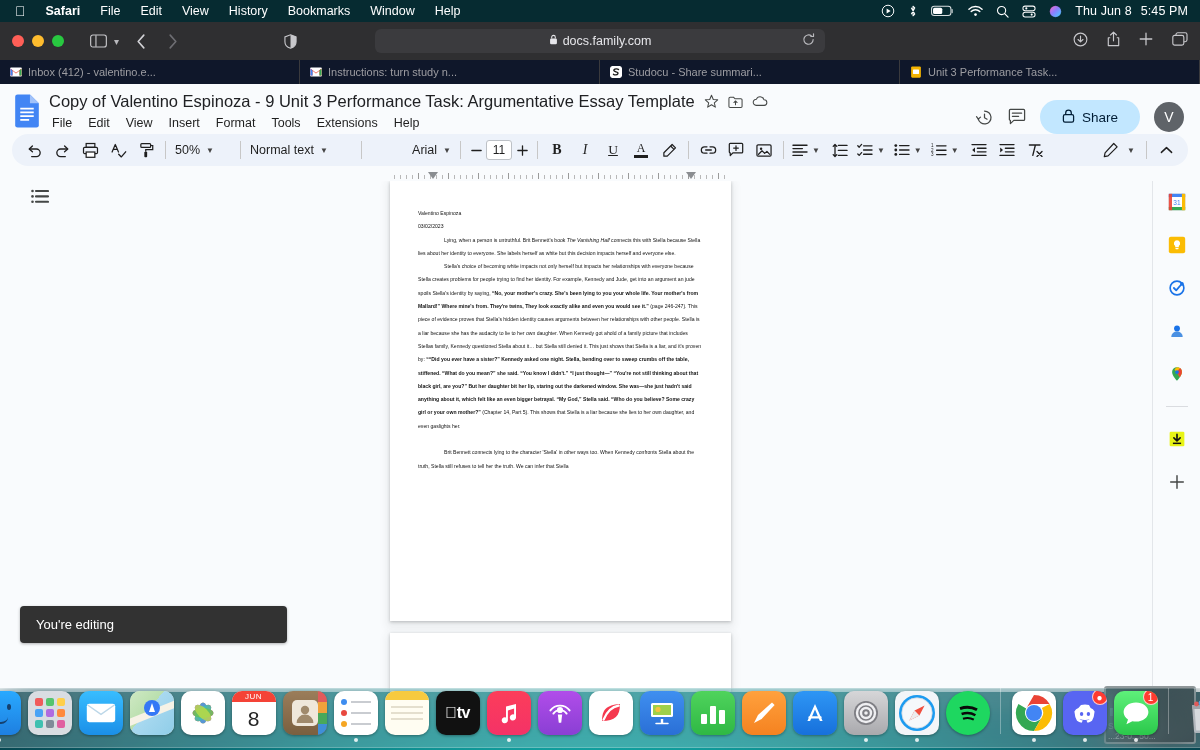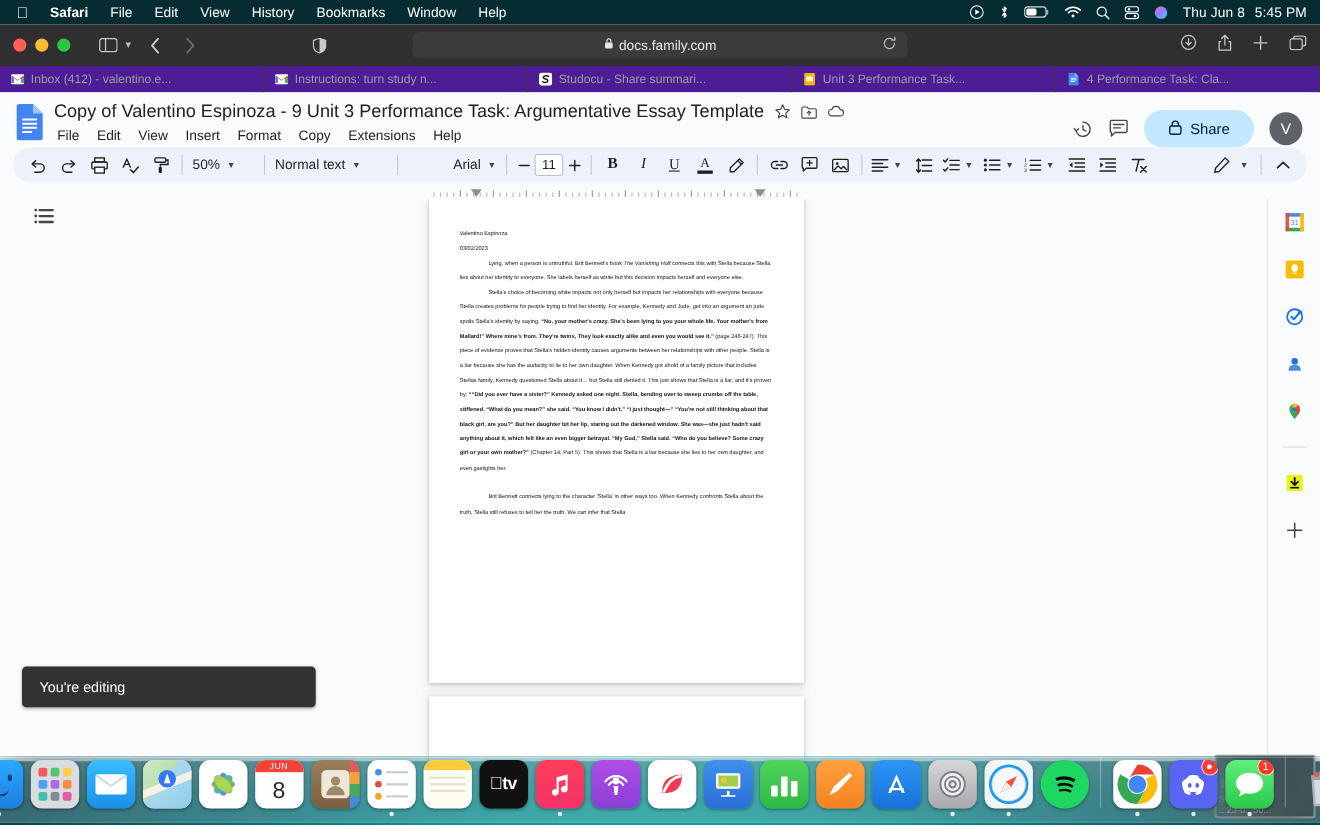--- a/index.html
+++ b/index.html
@@ -54,21 +54,21 @@
   .sf-addr {
     position:absolute; left:50%; transform:translateX(-50%);
     width:450px; height:24px; background:#3b3b3e; border-radius:6px;
     display:flex; align-items:center; justify-content:center; gap:5px;
     color:#e6e6ea; font-size:12.5px;
   }
   .sf-reload { position:absolute; right:10px; top:50%; transform:translateY(-50%); color:#b9b9bd; }
   .sf-right { margin-left:auto; display:flex; align-items:center; gap:19px; color:#c8c8cc; }
 
   
-  #sf-tabs { height:24px; background:#4c1d95; display:flex; align-items:stretch; }
+  #sf-tabs { height:24px; background:#0f172a; display:flex; align-items:stretch; }
   .tab {
     flex:1 1 0; min-width:0; display:flex; align-items:center; gap:6px;
     padding:0 10px; color:#9d9da2; font-size:11px;
     border-right:1px solid #3a3a3d; overflow:hidden; white-space:nowrap;
   }
   .tab .tlabel { overflow:hidden; text-overflow:ellipsis; white-space:nowrap; }
   .tab.active { background:#3d3d40; color:#f2f2f4; }
   .favicon { width:12px; height:12px; flex:0 0 12px; border-radius:2px; display:block; }
 
   
@@ -363,28 +363,20 @@
           <path d="M11.4 4.6 C10.2 3.4 6.6 3.4 5.4 5 C4.3 6.5 6.3 7.3 8 7.8 C9.8 8.3 11.3 9 10.4 10.6 C9.4 12.3 5.9 12.3 4.6 11" fill="none" stroke="#1d1d1d" stroke-width="1.8" stroke-linecap="round"></path>
         </svg>
       <span class="tlabel">Studocu - Share summari...</span>
     </div>
     <div class="tab">
       <svg class="favicon" viewBox="0 0 14 16">
           <rect x="0.5" y="0.5" width="13" height="15" rx="1.4" fill="#f4b400"></rect>
           <rect x="3" y="4.6" width="8" height="6" rx="0.6" fill="#fff"></rect>
         </svg>
       <span class="tlabel">Unit 3 Performance Task...</span>
-    </div>
-    <div class="tab">
-      <svg class="favicon" viewBox="0 0 14 16">
-          <path d="M1 1.3 a1 1 0 0 1 1-1 H8.6 L13 4.6 V14.7 a1 1 0 0 1 -1 1 H2 a1 1 0 0 1 -1 -1 Z" fill="#4285f4"></path>
-          <path d="M8.6 0.3 L13 4.6 H8.6 Z" fill="#a1c2fa"></path>
-          <path d="M3.4 6.8 H10.6 M3.4 8.8 H10.6 M3.4 10.8 H8.6" stroke="#fff" stroke-width="1.1"></path>
-        </svg>
-      <span class="tlabel">4 Performance Task: Cla...</span>
     </div>
   </div>
 
   <div id="gdocs">
 
     <div id="doc-header">
       <svg class="docs-logo" viewBox="0 0 22 28">
         <path d="M1 2 a2 2 0 0 1 2-2 H13.5 L21 7.4 V26 a2 2 0 0 1 -2 2 H3 a2 2 0 0 1 -2-2 Z" fill="#4285f4"></path>
         <path d="M13.5 0 L21 7.4 H13.5 Z" fill="#a1c2fa"></path>
         <path d="M5.3 12 H16.7 M5.3 15.2 H16.7 M5.3 18.4 H16.7 M5.3 21.6 H12.8" stroke="#fff" stroke-width="1.5"></path>
@@ -408,21 +400,21 @@
                 <path d="M4.4 10.6 a3.2 3.2 0 0 1 0.2 -6.4 A4.2 4.2 0 0 1 12.6 4.6 a2.9 2.9 0 0 1 0.3 6 Z" fill="none" stroke="#444746" stroke-width="1.1" stroke-linejoin="round"></path>
               </svg>
           </span>
         </div>
         <div class="menus">
           <span>File</span>
           <span>Edit</span>
           <span>View</span>
           <span>Insert</span>
           <span>Format</span>
-          <span>Copy</span>
+          <span>Tools</span>
           <span>Extensions</span>
           <span>Help</span>
         </div>
       </div>
       <div class="hdr-right">
         <span class="hr-ico">
           <svg width="19" height="19" viewBox="0 0 20 20">
               <path d="M10 3.2 a6.8 6.8 0 1 1 -6.6 8.2" fill="none" stroke="#444746" stroke-width="1.3" stroke-linecap="round"></path>
               <path d="M1.6 9.2 L3.5 11.6 L5.8 9.6" fill="none" stroke="#444746" stroke-width="1.3" stroke-linecap="round" stroke-linejoin="round"></path>
               <path d="M10 6.4 V10.2 L12.7 11.8" fill="none" stroke="#444746" stroke-width="1.3" stroke-linecap="round" stroke-linejoin="round"></path>

